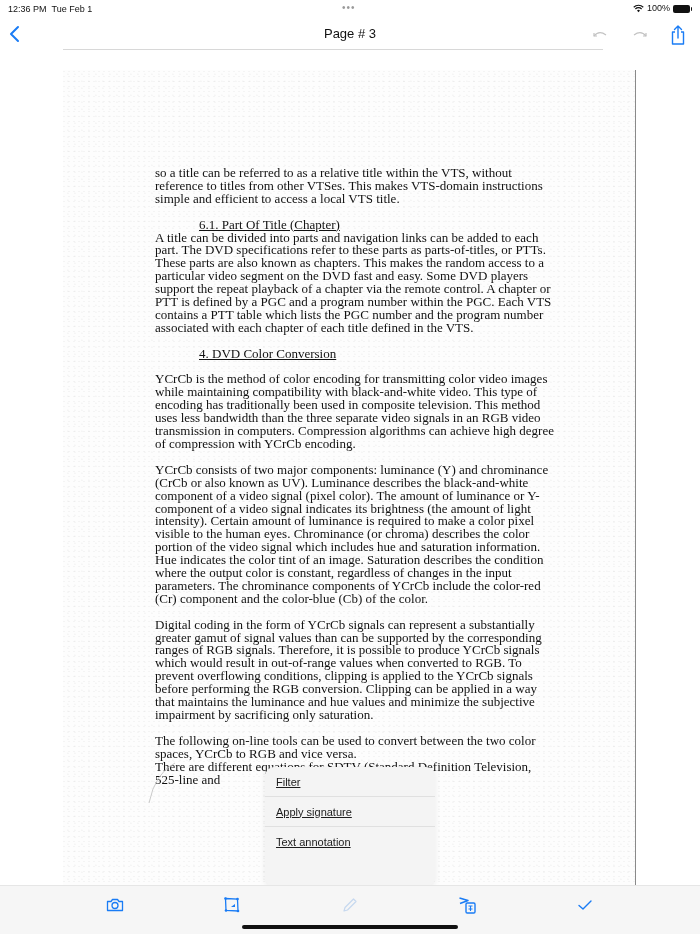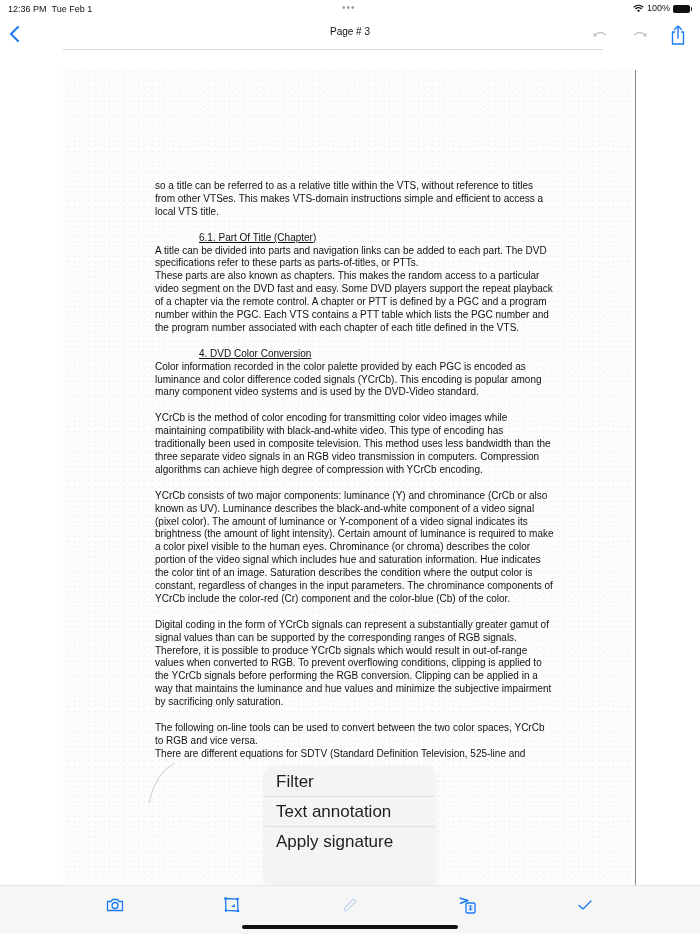--- a/index.html
+++ b/index.html
@@ -10,51 +10,51 @@
     .status-bar { position: absolute; top: 0; left: 0; width: 700px; height: 18px; font-size: 9px; color: #111; }
     .status-time { position: absolute; left: 8px; top: 4px; }
     .status-dots { position: absolute; left: 342px; top: 2px; color: #9a9a9a; font-size: 10px; letter-spacing: 1px; }
     .status-right { position: absolute; right: 10px; top: 3px; display: flex; align-items: flex-end; gap: 3px; }
     .battery { width: 17px; height: 8px; border-radius: 2px; background: #111; position: relative; }
     .battery::after { content: ""; position: absolute; right: -2px; top: 2px; width: 1.5px; height: 4px; background: #111; border-radius: 0 1px 1px 0; }
 
     
     .nav-bar { position: absolute; top: 18px; left: 0; width: 700px; height: 32px; }
     .back-btn { position: absolute; left: 6px; top: 5px; width: 20px; height: 22px; cursor: pointer; }
-    .nav-title { position: absolute; left: 0; right: 0; top: 8px; text-align: center; font-size: 10px; font-weight: 500; color: #111; }
+    .nav-title { position: absolute; left: 0; right: 0; top: 8px; text-align: center; font-size: 13px; font-weight: 500; color: #111; }
     .nav-icon { position: absolute; top: 6px; width: 20px; height: 20px; cursor: pointer; }
     .nav-divider { position: absolute; top: 49px; left: 63px; width: 540px; height: 1px; background: #d8d8d8; }
 
     
     .doc-page {
       position: absolute; left: 63px; top: 70px; width: 572px; height: 816px;
       background: #fdfdfd;
       background-image:
         radial-gradient(circle at 20% 30%, rgba(0,0,0,0.035) 0.6px, transparent 1px),
         radial-gradient(circle at 70% 60%, rgba(0,0,0,0.03) 0.6px, transparent 1px);
       background-size: 5px 5px, 7px 7px;
     }
     .doc-edge { position: absolute; left: 635px; top: 70px; width: 1px; height: 816px; background: #8a8a8a; }
     .doc-text {
-      position: absolute; left: 92px; top: 110px; width: 400px;
-      font-family: Liberation Sans, sans-serif; font-size: 10px; line-height: 12.9px; color: #111;
+      position: absolute; left: 92px; top: 97px; width: 400px;
+      font-family: Liberation Serif, serif; font-size: 13px; line-height: 12.9px; color: #111;
     }
     .doc-text p { margin-bottom: 12.9px; }
     .doc-text .heading { text-decoration: underline; display: block; margin-left: 44px; }
     .scribble { position: absolute; left: 147px; top: 761px; width: 30px; height: 45px; }
 
     
     .popup-menu {
       position: absolute; left: 265px; top: 767px; width: 170px; height: 120px;
       background: #f4f4f4; border-radius: 9px; overflow: hidden;
       box-shadow: 0 1px 6px rgba(0,0,0,0.08);
     }
     .menu-item {
       height: 30px; padding-left: 11px; display: flex; align-items: center;
-      font-size: 17px; color: #1d1d1d; border-bottom: 1px solid #e0e0e0; cursor: pointer;
+      font-size: 11px; color: #1d1d1d; border-bottom: 1px solid #e0e0e0; cursor: pointer; text-decoration: underline;
     }
     .menu-item:last-child { border-bottom: none; }
 
     
     .bottom-toolbar {
       position: absolute; left: 0; top: 885px; width: 700px; height: 49px;
       background: #f6f6f6; border-top: 1px solid #e6e6e6;
     }
     .tool-btn { position: absolute; top: 9px; width: 20px; height: 20px; cursor: pointer; }
     .home-indicator { position: absolute; left: 242px; top: 925px; width: 216px; height: 4px; border-radius: 2px; background: #111; }
@@ -113,21 +113,20 @@
       <p>
         <span>so a title can be referred to as a relative title within the VTS, without reference to titles from other VTSes. This makes VTS-domain instructions simple and efficient to access a local VTS title.</span>
       </p>
       <p>
         <span class="heading">6.1. Part Of Title (Chapter)</span>
         <span style="white-space:pre-line;">A title can be divided into parts and navigation links can be added to each part. The DVD specifications refer to these parts as parts-of-titles, or PTTs.
 These parts are also known as chapters. This makes the random access to a particular video segment on the DVD fast and easy. Some DVD players support the repeat playback of a chapter via the remote control. A chapter or PTT is defined by a PGC and a program number within the PGC. Each VTS contains a PTT table which lists the PGC number and the program number associated with each chapter of each title defined in the VTS.</span>
       </p>
       <p>
         <span class="heading">4. DVD Color Conversion</span>
-        <span>Color information recorded in the color palette provided by each PGC is encoded as luminance and color difference coded signals (YCrCb). This encoding is popular among many component video systems and is used by the DVD-Video standard.</span>
       </p>
       <p>
         <span>YCrCb is the method of color encoding for transmitting color video images while maintaining compatibility with black-and-white video. This type of encoding has traditionally been used in composite television. This method uses less bandwidth than the three separate video signals in an RGB video transmission in computers. Compression algorithms can achieve high degree of compression with YCrCb encoding.</span>
       </p>
       <p>
         <span>YCrCb consists of two major components: luminance (Y) and chrominance (CrCb or also known as UV). Luminance describes the black-and-white component of a video signal (pixel color). The amount of luminance or Y-component of a video signal indicates its brightness (the amount of light intensity). Certain amount of luminance is required to make a color pixel visible to the human eyes. Chrominance (or chroma) describes the color portion of the video signal which includes hue and saturation information. Hue indicates the color tint of an image. Saturation describes the condition where the output color is constant, regardless of changes in the input parameters. The chrominance components of YCrCb include the color-red (Cr) component and the color-blue (Cb) of the color.</span>
       </p>
       <p>
         <span>Digital coding in the form of YCrCb signals can represent a substantially greater gamut of signal values than can be supported by the corresponding ranges of RGB signals. Therefore, it is possible to produce YCrCb signals which would result in out-of-range values when converted to RGB. To prevent overflowing conditions, clipping is applied to the YCrCb signals before performing the RGB conversion. Clipping can be applied in a way that maintains the luminance and hue values and minimize the subjective impairment by sacrificing only saturation.</span>
       </p>
@@ -137,22 +136,22 @@
       </p>
     </div>
   </div>
   <div class="doc-edge"></div>
   <svg class="scribble" viewBox="0 0 30 45">
     <path d="M28 2 Q8 12 2 42" stroke="#bdbdbd" stroke-width="0.8" fill="none"></path>
   </svg>
 
   <div class="popup-menu">
     <div class="menu-item">Filter</div>
+    <div class="menu-item">Apply signature</div>
     <div class="menu-item">Text annotation</div>
-    <div class="menu-item">Apply signature</div>
   </div>
 
   <div class="bottom-toolbar">
     <div class="tool-btn" style="left:105px;">
       <svg width="20" height="20" viewBox="0 0 20 20">
         <path d="M2.5 6.5 L6 6.5 L7.5 4.5 L12.5 4.5 L14 6.5 L17.5 6.5 L17.5 15.5 L2.5 15.5 Z" stroke="#1a7cf5" stroke-width="1.3" fill="none" stroke-linejoin="round"></path>
         <circle cx="10" cy="10.5" r="3" stroke="#1a7cf5" stroke-width="1.3" fill="none"></circle>
       </svg>
     </div>
     <div class="tool-btn" style="left:222px;">

